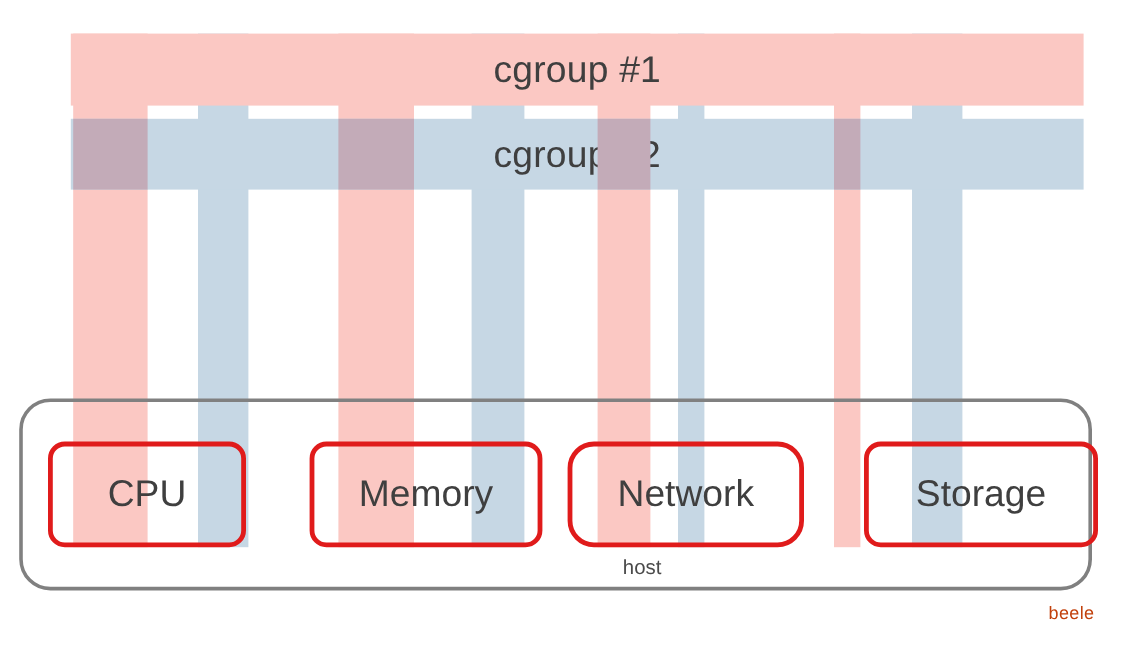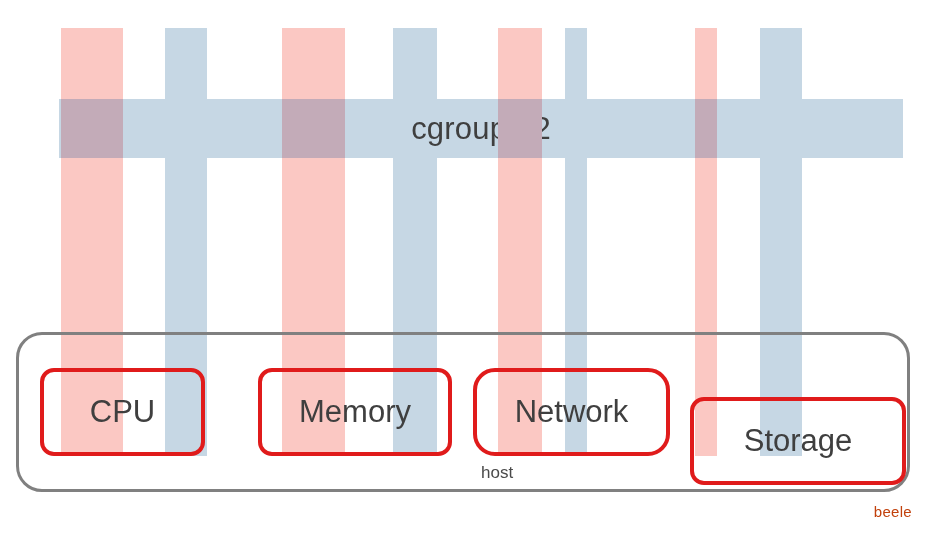--- a/index.html
+++ b/index.html
@@ -68,21 +68,21 @@
     top: 332px;
     width: 894px;
     height: 160px;
     border: 3px solid #808080;
     border-radius: 26px;
     box-sizing: border-box;
     background: transparent;
   }
   #host-label {
     position: absolute;
-    left: 481px;
+    left: 519px;
     top: 463px;
     font-size: 17px;
     color: #4a4a4a;
   }
 
   
   .resource {
     position: absolute;
     top: 368px;
     height: 88px;
@@ -120,20 +120,23 @@
       <div class="bar pink" style="left: 61px; width: 62px; top: 28px; height: 428px; background: rgb(251, 200, 195);"></div>
       <div class="bar blue" style="left: 165px; width: 42px; top: 28px; height: 428px; background: rgb(198, 215, 228);"></div>
       <div class="bar pink" style="left: 282px; width: 63px; top: 28px; height: 428px; background: rgb(251, 200, 195);"></div>
       <div class="bar blue" style="left: 393px; width: 44px; top: 28px; height: 428px; background: rgb(198, 215, 228);"></div>
       <div class="bar pink" style="left: 498px; width: 44px; top: 28px; height: 428px; background: rgb(251, 200, 195);"></div>
       <div class="bar blue" style="left: 565px; width: 22px; top: 28px; height: 428px; background: rgb(198, 215, 228);"></div>
       <div class="bar pink" style="left: 695px; width: 22px; top: 28px; height: 428px; background: rgb(251, 200, 195);"></div>
       <div class="bar blue" style="left: 760px; width: 42px; top: 28px; height: 428px; background: rgb(198, 215, 228);"></div>
     </div>
 
+  <div class="band band-1">
+    <span class="band-label">cgroup #1</span>
+  </div>
 
   <div class="band band-2">
     <span class="band-label">cgroup #2</span>
   </div>
 
   <div id="overlap-layer">
       <div class="overlap" style="left: 61px; width: 62px; top: 99px; height: 59px; background: rgb(195, 171, 184);"></div>
       <div class="overlap" style="left: 282px; width: 63px; top: 99px; height: 59px; background: rgb(195, 171, 184);"></div>
       <div class="overlap" style="left: 498px; width: 44px; top: 99px; height: 59px; background: rgb(195, 171, 184);"></div>
       <div class="overlap" style="left: 695px; width: 22px; top: 99px; height: 59px; background: rgb(195, 171, 184);"></div>
@@ -145,20 +148,20 @@
   <div id="resources-layer">
       <div class="resource" style="left: 40px; width: 165px; border-color: rgb(224, 27, 27);">
         <span class="rlabel">CPU</span>
       </div>
       <div class="resource" style="left: 258px; width: 194px; border-color: rgb(224, 27, 27);">
         <span class="rlabel">Memory</span>
       </div>
       <div class="resource" style="left: 473px; width: 197px; border-color: rgb(224, 27, 27); border-radius: 22px;">
         <span class="rlabel">Network</span>
       </div>
-      <div class="resource" style="left: 690px; width: 216px; border-color: rgb(224, 27, 27); margin-top: 29px;">
+      <div class="resource" style="left: 720px; width: 195px; border-color: rgb(224, 27, 27);">
         <span class="rlabel">Storage</span>
       </div>
     </div>
 
   <div id="watermark">beele</div>
 
 </div>
 
 </body></html>

